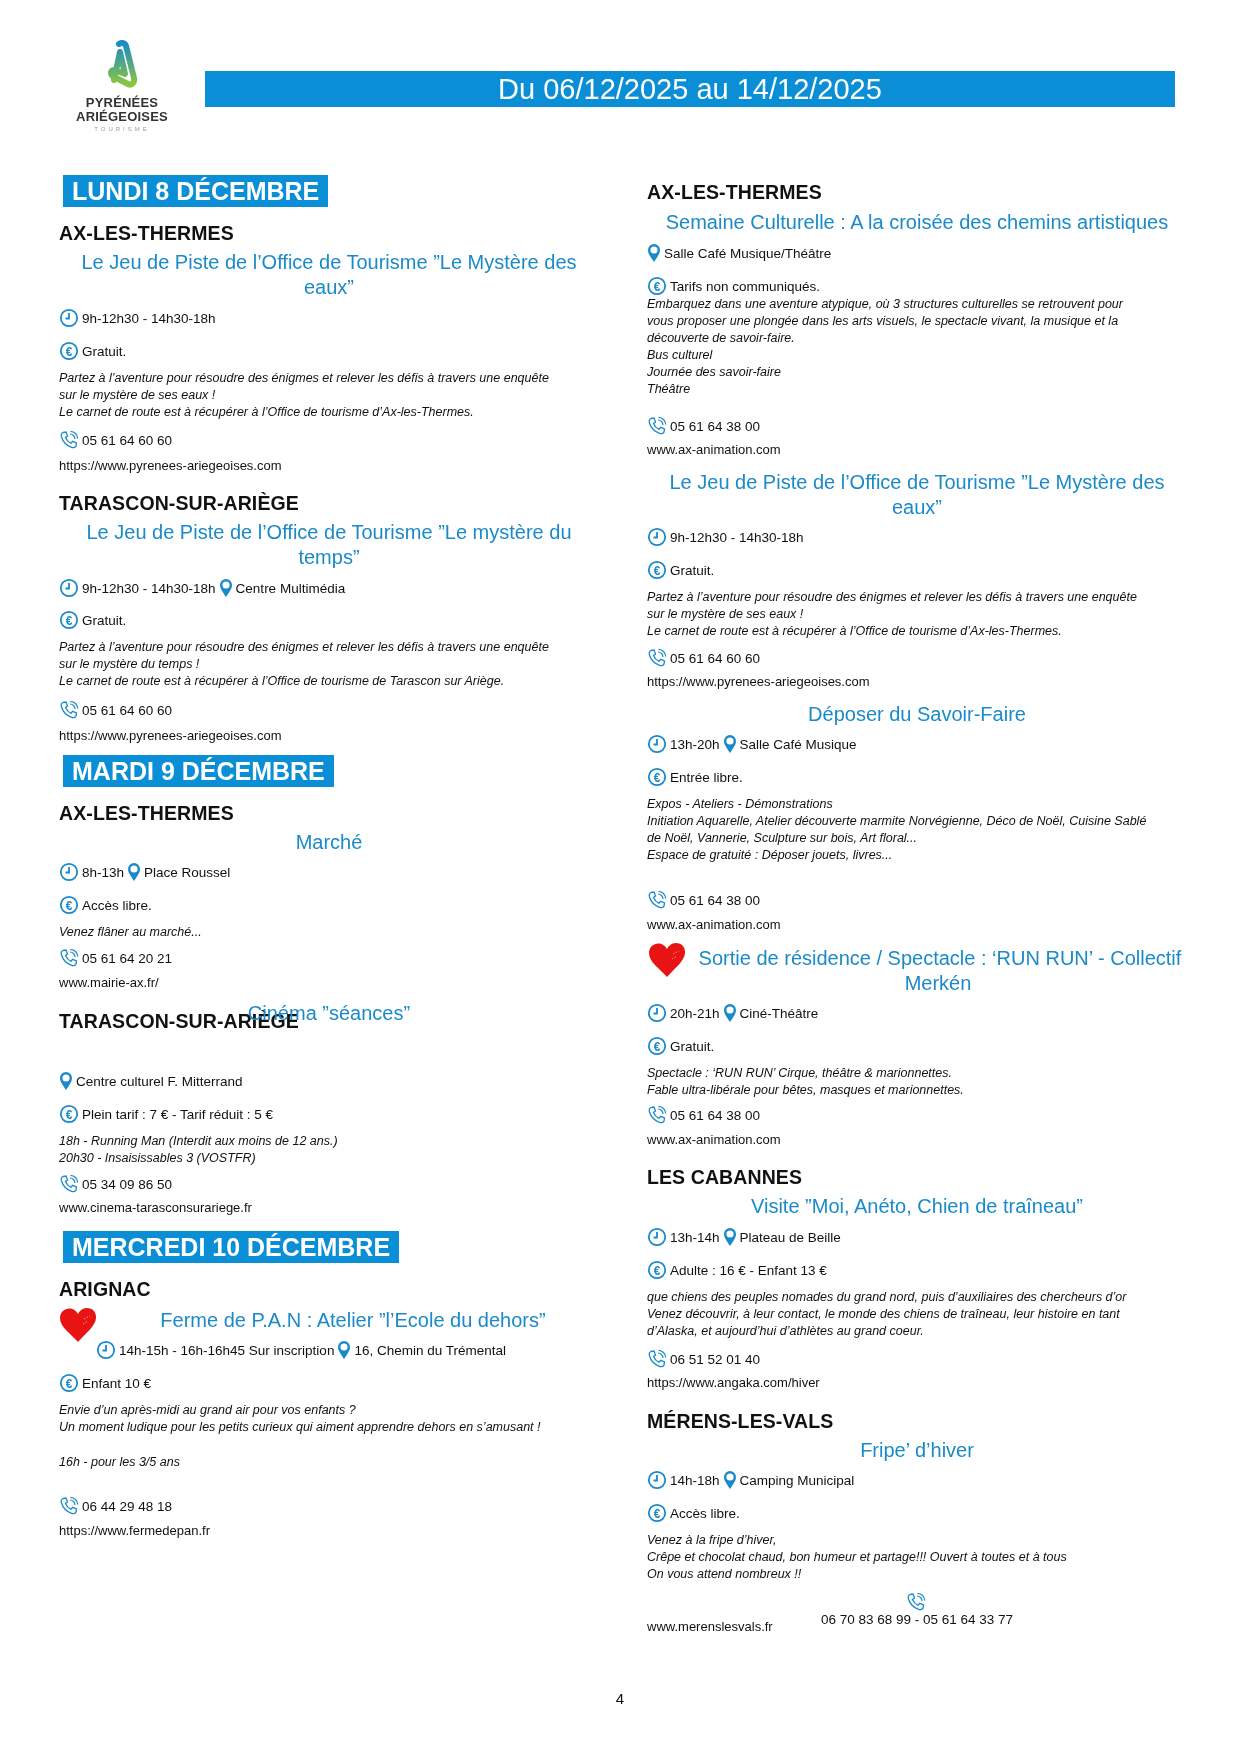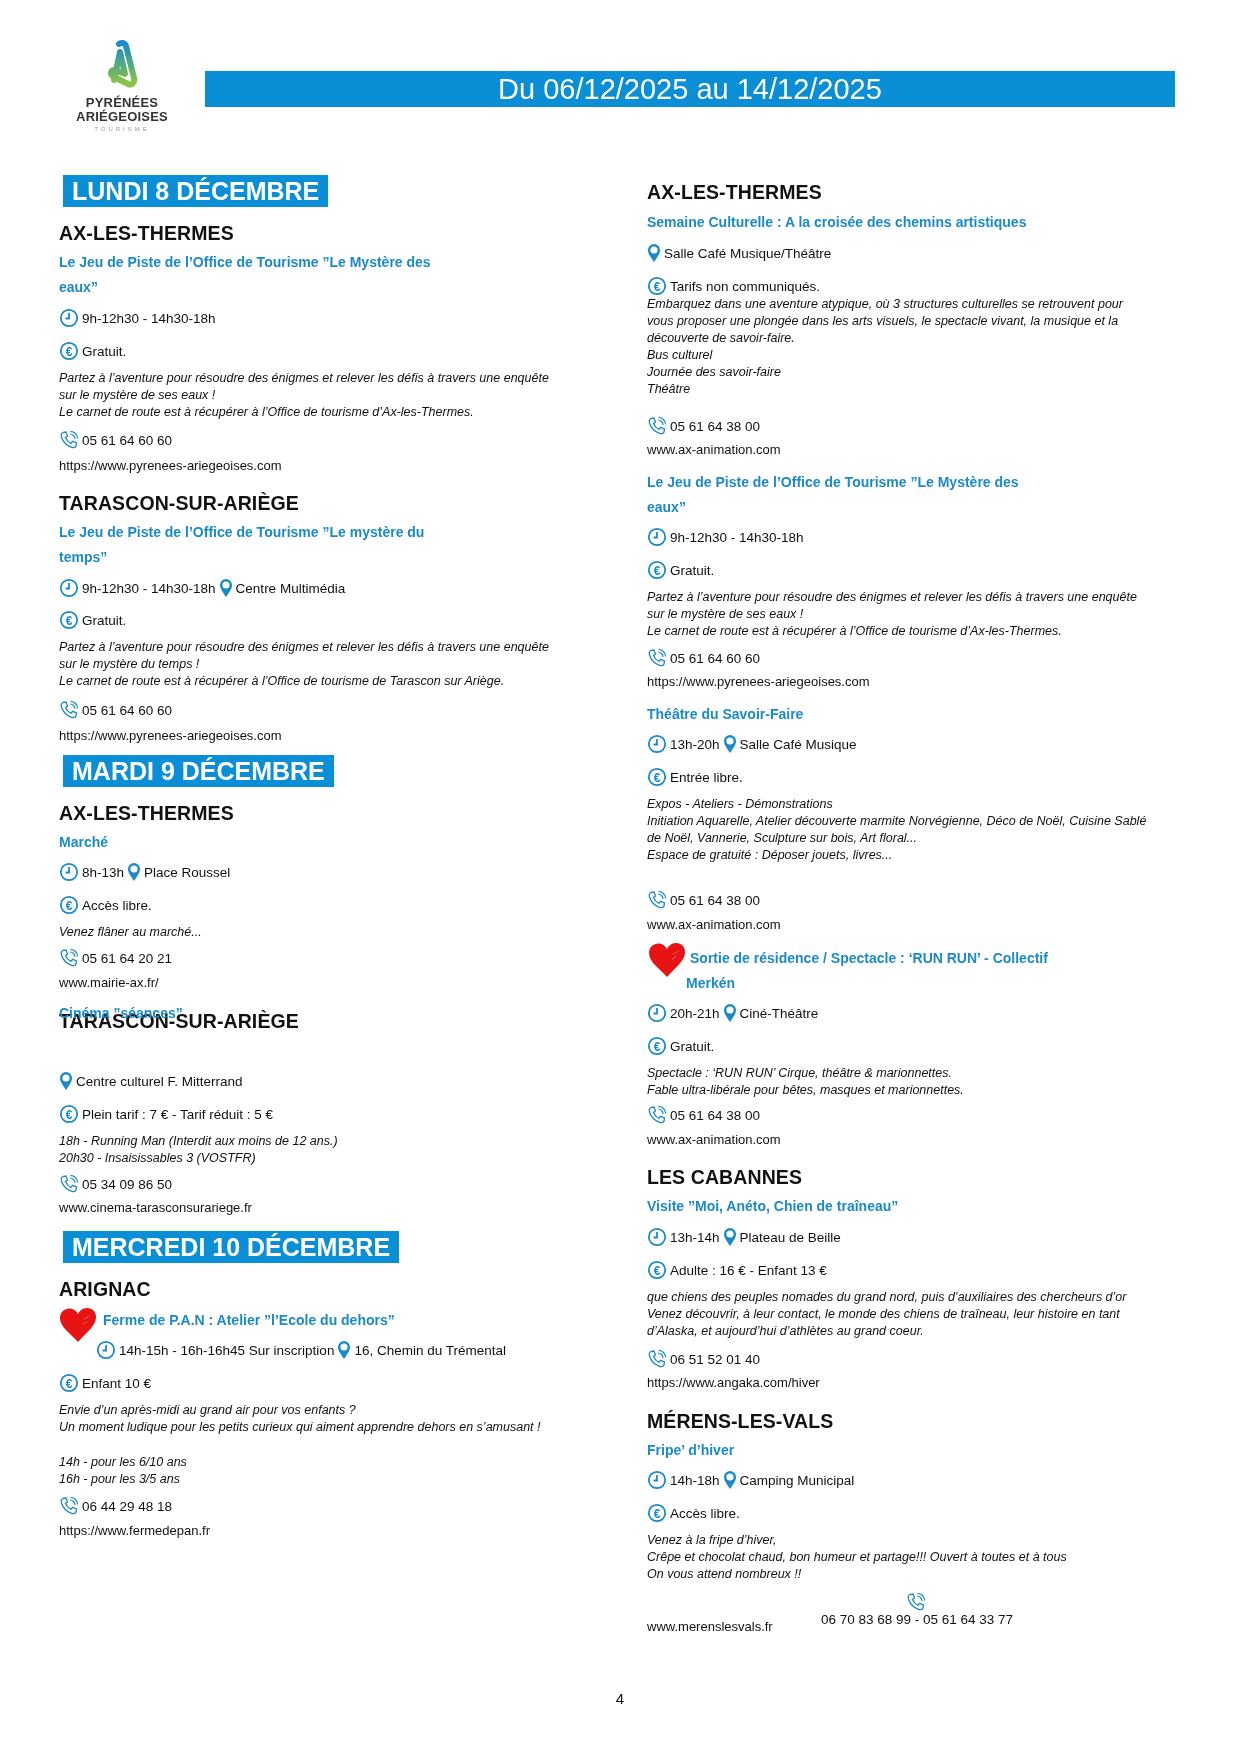--- a/index.html
+++ b/index.html
@@ -8,21 +8,21 @@
   .abs { position:absolute; }
   .logo { left:62px; top:40px; width:120px; height:100px; }
   .logo .brand1, .logo .brand2 { display:block; text-align:center; font-weight:bold; color:#333;
       font-family:"Liberation Sans", sans-serif; font-size:13px; line-height:14px; letter-spacing:0.2px; }
   .logo .brand3 { display:block; text-align:center; font-size:6px; color:#999; letter-spacing:3px; margin-top:2px; font-family:"Liberation Sans", sans-serif;}
   .banner { left:205px; top:71px; width:970px; height:36px; background:#0a8fd6; color:#fff;
       font-family:"Liberation Sans", sans-serif; font-size:29px; line-height:36px; text-align:center; }
   .day { background:#0a8fd6; color:#fff; font-family:"Liberation Sans", sans-serif; font-weight:bold;
       font-size:25px; line-height:32px; padding:0 9px; height:32px; white-space:nowrap; }
   .city { font-family:"Liberation Sans", sans-serif; font-weight:bold; font-size:19.5px; color:#111; white-space:nowrap; letter-spacing:0.1px; }
-  .title { font-family:"Liberation Sans", sans-serif; font-weight:bold; font-size:14px; color:#1a8ac9; line-height:25px; }
+  .title { font-family:"Liberation Sans", sans-serif; font-weight:normal; font-size:20px; color:#1a8ac9; line-height:25px;text-align:center; }
   .line { font-family:"Liberation Sans", sans-serif; font-size:13.5px; color:#111; white-space:nowrap; display:flex; align-items:center; height:20px; }
   .ico { display:inline-block; vertical-align:middle; margin-right:3px; flex:0 0 auto; }
   .desc { font-family:"Liberation Sans", sans-serif; font-style:italic; font-size:12.5px; color:#111; line-height:17px; white-space:nowrap; }
   .desc span { display:block; }
   .url { font-family:"Liberation Sans", sans-serif; font-size:13px; color:#111; white-space:nowrap; }
   .pagenum { left:0; width:1240px; top:1690px; text-align:center; font-family:"Liberation Sans", sans-serif; font-size:15px; }
   .L { left:59px; width:540px; }
   .R { left:647px; width:540px; }
 </style>
 </head>
@@ -213,21 +213,20 @@
   <svg class="ico" width="20" height="20">
       <use href="#i-euro"></use>
     </svg>
   <span>Enfant 10 €</span>
 </div>
 <div class="abs desc L" style="top:1402px;">
   <span>Envie d’un après-midi au grand air pour vos enfants ?</span>
   <span>Un moment ludique pour les petits curieux qui aiment apprendre dehors en s’amusant !</span>
 </div>
 <div class="abs desc L" style="top:1454px;">
-  <span>14h - pour les 6/10 ans</span>
   <span>16h - pour les 3/5 ans</span>
 </div>
 <div class="abs line L" style="top:1496px;">
   <svg class="ico" width="20" height="20">
       <use href="#i-phone"></use>
     </svg>
   <span>06 44 29 48 18</span>
 </div>
 <div class="abs url L" style="top:1523px;">https://www.fermedepan.fr</div>
 
@@ -283,21 +282,21 @@
   <span>Le carnet de route est à récupérer à l’Office de tourisme d’Ax-les-Thermes.</span>
 </div>
 <div class="abs line R" style="top:648px;">
   <svg class="ico" width="20" height="20">
       <use href="#i-phone"></use>
     </svg>
   <span>05 61 64 60 60</span>
 </div>
 <div class="abs url R" style="top:674px;">https://www.pyrenees-ariegeoises.com</div>
 
-<div class="abs title R" style="top:702px;">Théâtre du Savoir-Faire</div>
+<div class="abs title R" style="top:702px;">Déposer du Savoir-Faire</div>
 <div class="abs line R" style="top:734px;">
   <svg class="ico" width="20" height="20">
       <use href="#i-clock"></use>
     </svg>
   <span>13h-20h</span>
   <svg class="ico" width="14" height="20" style="margin-left:3px">
       <use href="#i-pin"></use>
     </svg>
   <span>Salle Café Musique</span>
 </div>

